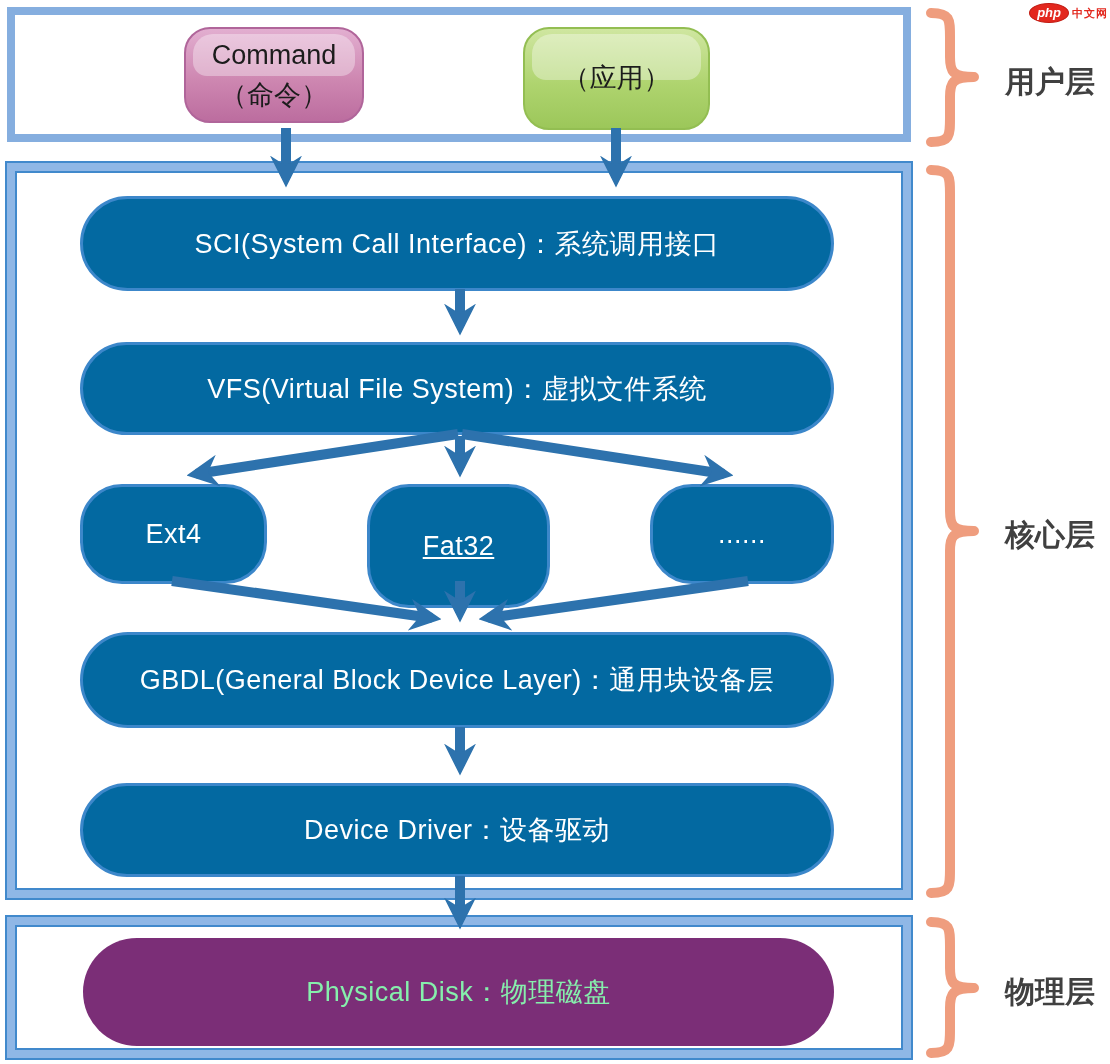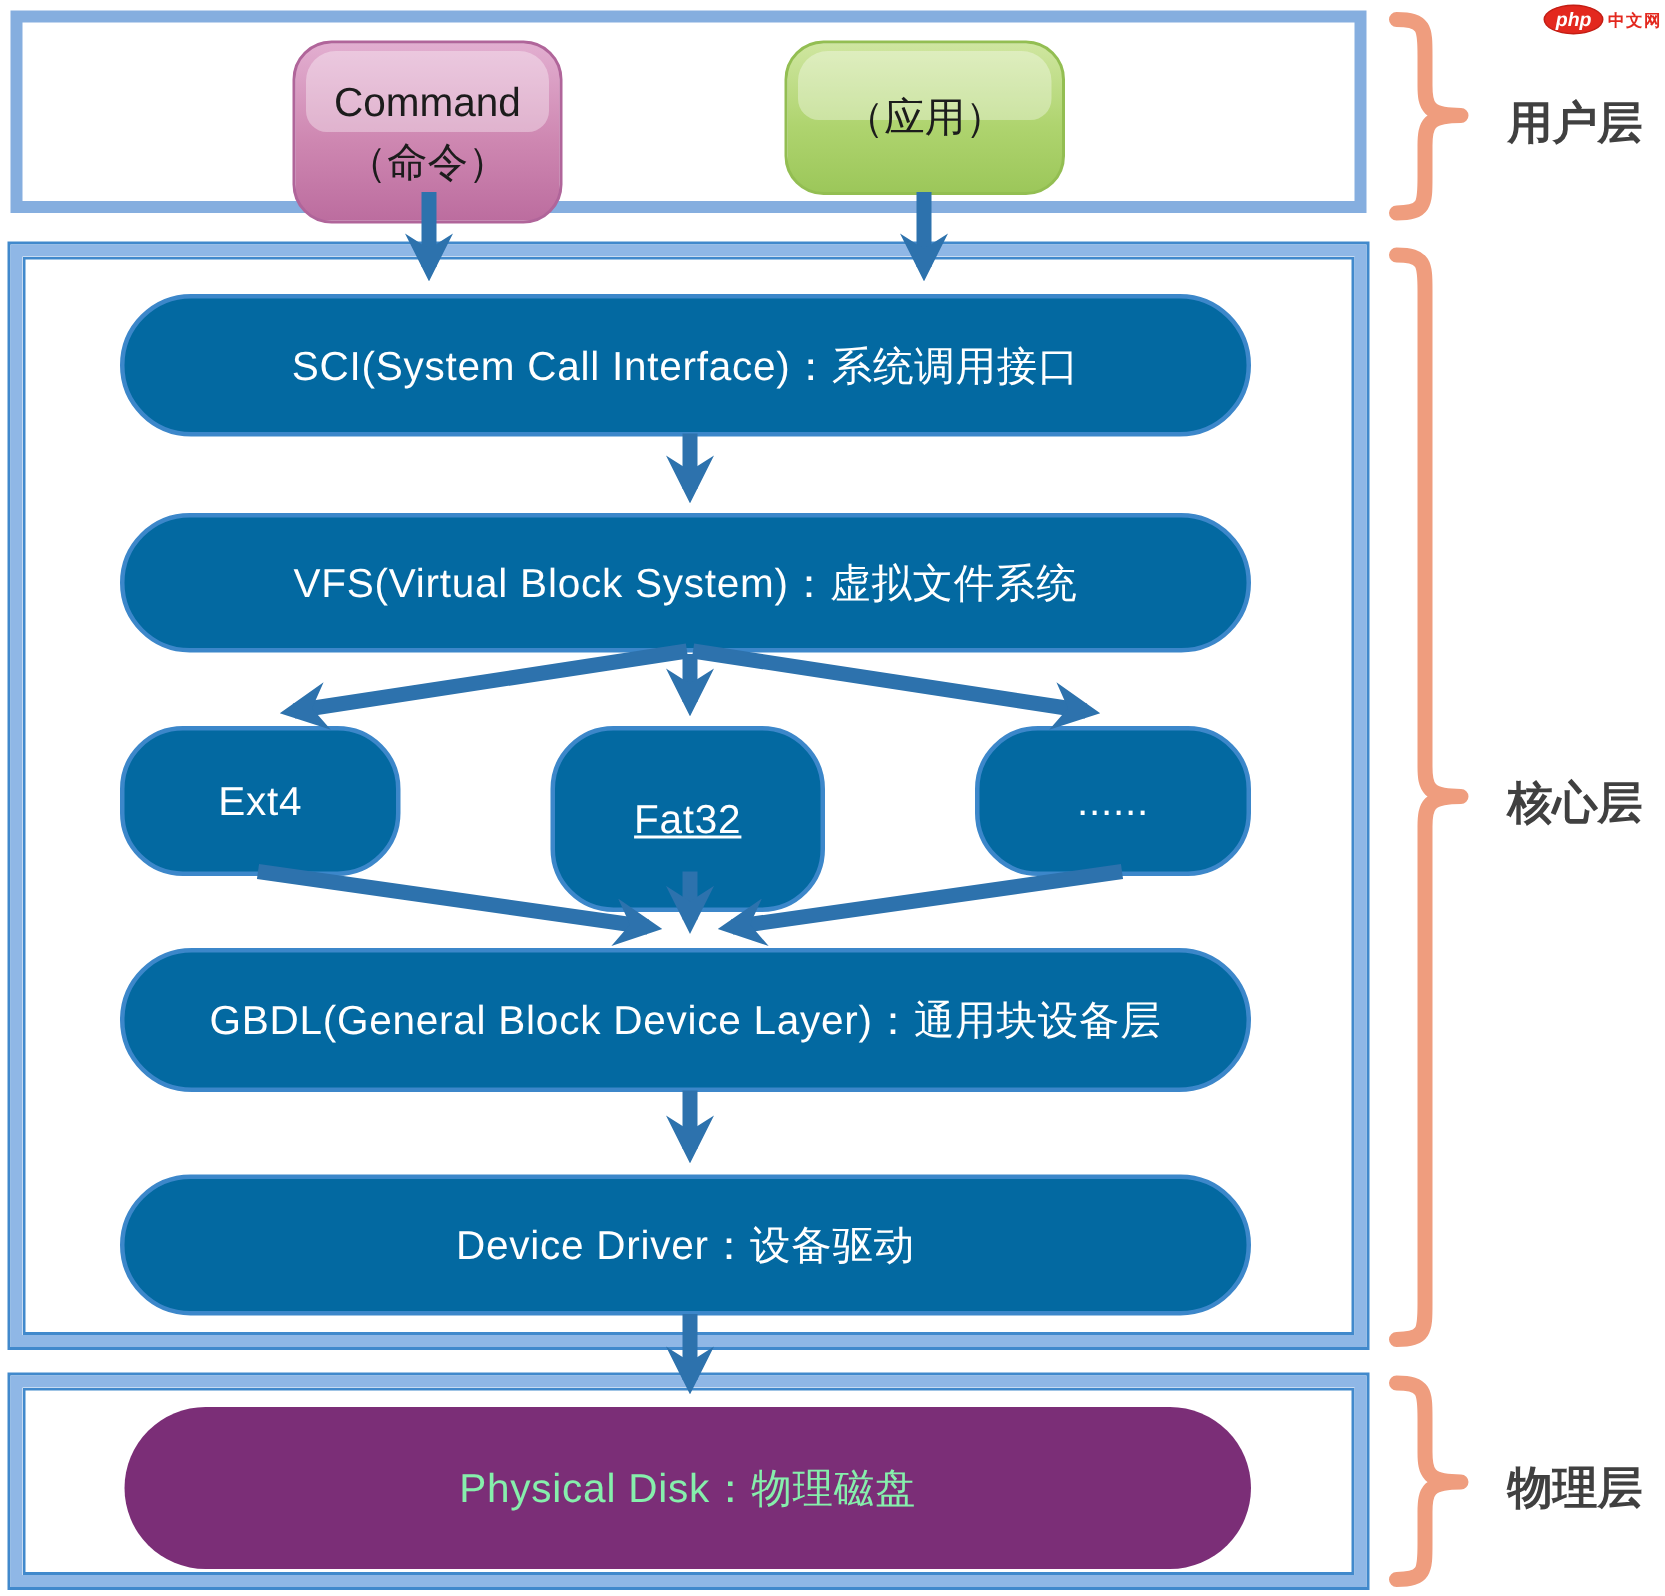--- a/index.html
+++ b/index.html
@@ -44,21 +44,21 @@
   .glossy{
     flex-direction:column;border-radius:26px;color:#1c1c1c;
     font-size:27px;line-height:1.5;position:absolute;
   }
   .glossy::before{
     content:"";position:absolute;left:7px;right:7px;top:5px;height:46%;
     border-radius:20px 20px 14px 14px;background:rgba(255,255,255,0.35);
   }
   .glossy span{position:relative;z-index:1;}
   #node-command{
-    left:195px;top:27px;width:180px;height:122px;
+    left:184px;top:27px;width:180px;height:96px;
     background:linear-gradient(180deg,#E2AED0 0%,#CE87B1 55%,#BC6D9F 100%);
     border:2px solid #B0659A;
   }
   #node-application{
     left:523px;top:27px;width:187px;height:103px;
     background:linear-gradient(180deg,#CFE6A0 0%,#AFD46F 55%,#9CC75A 100%);
     border:2px solid #93BE52;
   }
 
   
@@ -97,21 +97,21 @@
   <span>（命令）</span>
 </div>
 <div id="node-application" class="node glossy">
   <span>（应用）</span>
 </div>
 
 <div id="node-sci" class="node green pill">
   <span>SCI(System Call Interface)：系统调用接口</span>
 </div>
 <div id="node-vfs" class="node green pill">
-  <span>VFS(Virtual Block System)：虚拟文件系统</span>
+  <span>VFS(Virtual File System)：虚拟文件系统</span>
 </div>
 <div id="node-ext4" class="node green smallpill">
   <span>Ext4</span>
 </div>
 <div id="node-fat32" class="node green smallpill">
   <span>Fat32</span>
 </div>
 <div id="node-others" class="node green smallpill">
   <span>......</span>
 </div>

